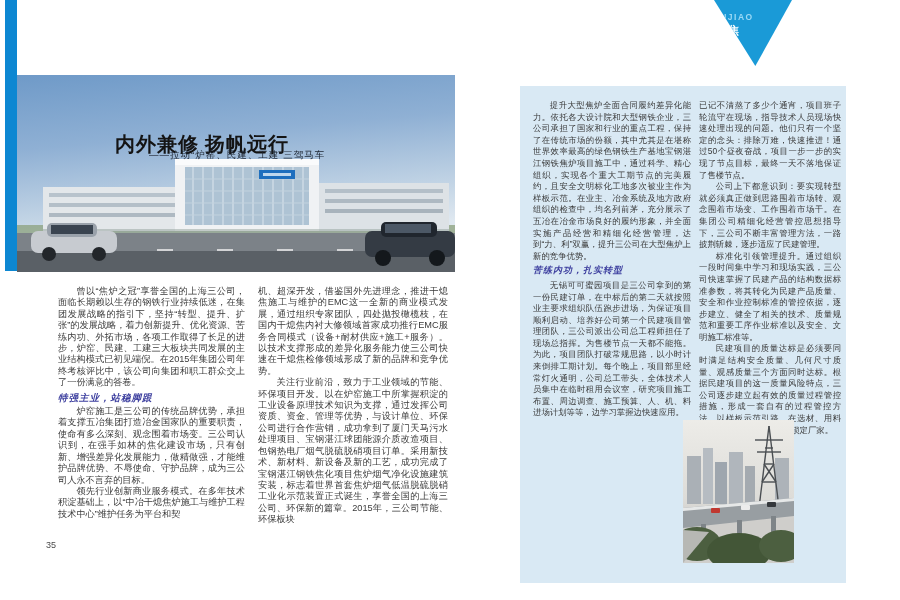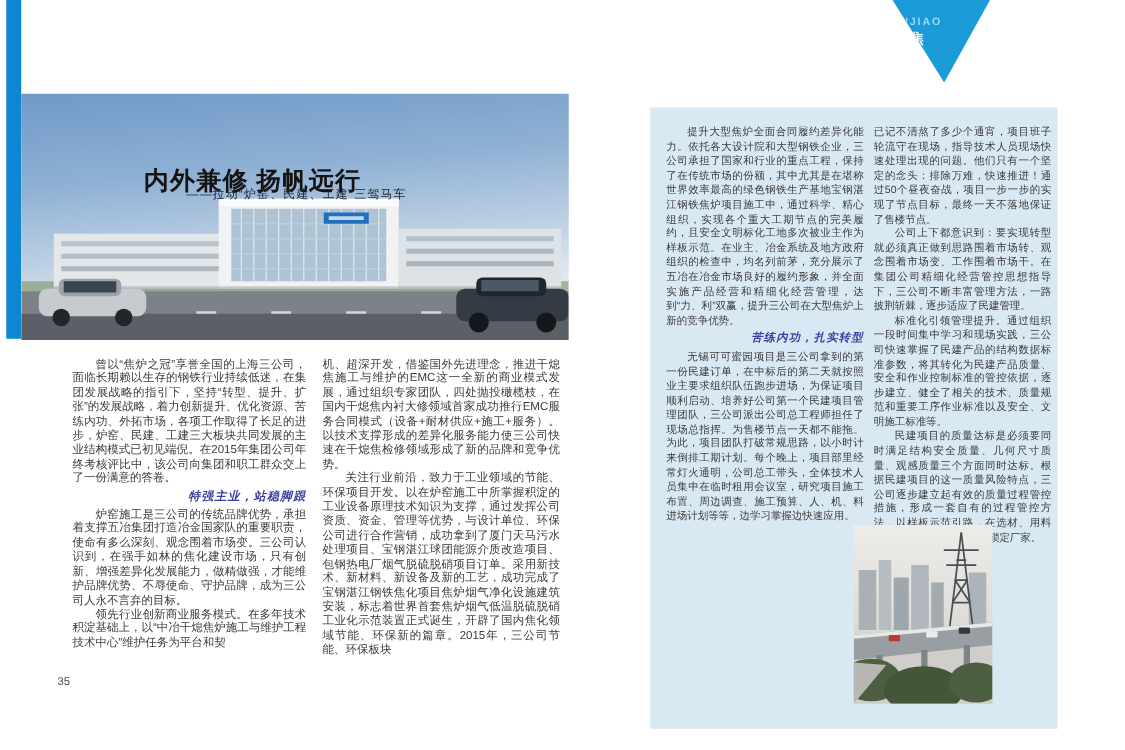--- a/index.html
+++ b/index.html
@@ -18,21 +18,21 @@
   .lcol{position:absolute;top:286px;font-size:9.2px;line-height:11.4px;color:#3a3a3a;
       text-align:justify;}
   .lcol1{left:58px;width:187px;}
   .lcol2{left:258px;width:190px;}
   .rcol{position:absolute;top:100px;font-size:8.4px;line-height:11.6px;color:#3a3a3a;
       text-align:justify;}
   .rcol1{left:533px;width:158px;}
   .rcol2{left:699px;width:142px;}
   .col-p{margin:0;text-indent:2em;}
   .col-p.noind{text-indent:0;}
-  .col-h{margin:3px 0 3px 0;text-indent:0;text-align:right;color:#3d3f9f;
+  .col-h{margin:3px 0 3px 0;text-indent:0;text-align:left;color:#3d3f9f;
       font-weight:bold;font-style:italic;font-size:9.5px;letter-spacing:1px;}
   .rcol .col-h{font-size:9px;}
 
   .pagenum{position:absolute;left:46px;top:540px;font-size:9px;color:#4a4a4a;}
 
   
   .panel{position:absolute;left:520px;top:86px;width:326px;height:497px;background:#d9e9f4;}
   .triangle{position:absolute;left:714px;top:0;width:78px;height:66px;background:#1a9ad7;
       clip-path:polygon(0 0,100% 0,53% 100%);}
   .tri-en{margin-top:12px;font-size:8.5px;letter-spacing:1.5px;color:#9bd9f5;font-weight:bold;}
@@ -126,21 +126,21 @@
   </div>
 
   <div class="lcol lcol1">
       <p class="col-p">曾以“焦炉之冠”享誉全国的上海三公司，面临长期赖以生存的钢铁行业持续低迷，在集团发展战略的指引下，坚持“转型、提升、扩张”的发展战略，着力创新提升、优化资源、苦练内功、外拓市场，各项工作取得了长足的进步，炉窑、民建、工建三大板块共同发展的主业结构模式已初见端倪。在2015年集团公司年终考核评比中，该公司向集团和职工群众交上了一份满意的答卷。</p>
       <p class="col-h">特强主业，站稳脚跟</p>
       <p class="col-p">炉窑施工是三公司的传统品牌优势，承担着支撑五冶集团打造冶金国家队的重要职责，使命有多么深刻、观念围着市场变。三公司认识到，在强手如林的焦化建设市场，只有创新、增强差异化发展能力，做精做强，才能维护品牌优势、不辱使命、守护品牌，成为三公司人永不言弃的目标。</p>
       <p class="col-p">领先行业创新商业服务模式。在多年技术积淀基础上，以“中冶干熄焦炉施工与维护工程技术中心”维护任务为平台和契</p>
     </div>
   <div class="lcol lcol2">
       <p class="col-p noind">机、超深开发，借鉴国外先进理念，推进干熄焦施工与维护的EMC这一全新的商业模式发展，通过组织专家团队，四处抛投橄榄枝，在国内干熄焦内衬大修领域首家成功推行EMC服务合同模式（设备+耐材供应+施工+服务）。以技术支撑形成的差异化服务能力使三公司快速在干熄焦检修领域形成了新的品牌和竞争优势。</p>
-      <p class="col-p">关注行业前沿，致力于工业领域的节能、环保项目开发。以在炉窑施工中所掌握积淀的工业设备原理技术知识为支撑，通过发挥公司资质、资金、管理等优势，与设计单位、环保公司进行合作营销，成功拿到了厦门天马污水处理项目、宝钢湛江球团能源介质改造项目、包钢热电厂烟气脱硫脱硝项目订单。采用新技术、新材料、新设备及新的工艺，成功完成了宝钢湛江钢铁焦化项目焦炉烟气净化设施建筑安装，标志着世界首套焦炉烟气低温脱硫脱硝工业化示范装置正式诞生，开辟了国内焦化领域节能、环保新的篇章。2015年，三公司节能、环保板块</p>
+      <p class="col-p">关注行业前沿，致力于工业领域的节能、环保项目开发。以在炉窑施工中所掌握积淀的工业设备原理技术知识为支撑，通过发挥公司资质、资金、管理等优势，与设计单位、环保公司进行合作营销，成功拿到了厦门天马污水处理项目、宝钢湛江球团能源介质改造项目、包钢热电厂烟气脱硫脱硝项目订单。采用新技术、新材料、新设备及新的工艺，成功完成了宝钢湛江钢铁焦化项目焦炉烟气净化设施建筑安装，标志着世界首套焦炉烟气低温脱硫脱硝工业化示范装置正式诞生，享誉全国的上海三公司、环保新的篇章。2015年，三公司节能、环保板块</p>
     </div>
 
   <div class="pagenum">35</div>
 
   <div class="panel"></div>
 
   <div class="rcol rcol1">
       <p class="col-p">提升大型焦炉全面合同履约差异化能力。依托各大设计院和大型钢铁企业，三公司承担了国家和行业的重点工程，保持了在传统市场的份额，其中尤其是在堪称世界效率最高的绿色钢铁生产基地宝钢湛江钢铁焦炉项目施工中，通过科学、精心组织，实现各个重大工期节点的完美履约，且安全文明标化工地多次被业主作为样板示范。在业主、冶金系统及地方政府组织的检查中，均名列前茅，充分展示了五冶在冶金市场良好的履约形象，并全面实施产品经营和精细化经营管理，达到“力、利”双赢，提升三公司在大型焦炉上新的竞争优势。</p>
       <p class="col-h">苦练内功，扎实转型</p>
       <p class="col-p">无锡可可蜜园项目是三公司拿到的第一份民建订单，在中标后的第二天就按照业主要求组织队伍跑步进场，为保证项目顺利启动、培养好公司第一个民建项目管理团队，三公司派出公司总工程师担任了现场总指挥。为售楼节点一天都不能拖。为此，项目团队打破常规思路，以小时计来倒排工期计划。每个晚上，项目部里经常灯火通明，公司总工带头，全体技术人员集中在临时租用会议室，研究项目施工布置、周边调查、施工预算、人、机、料进场计划等等，边学习掌握边快速应用。</p>

